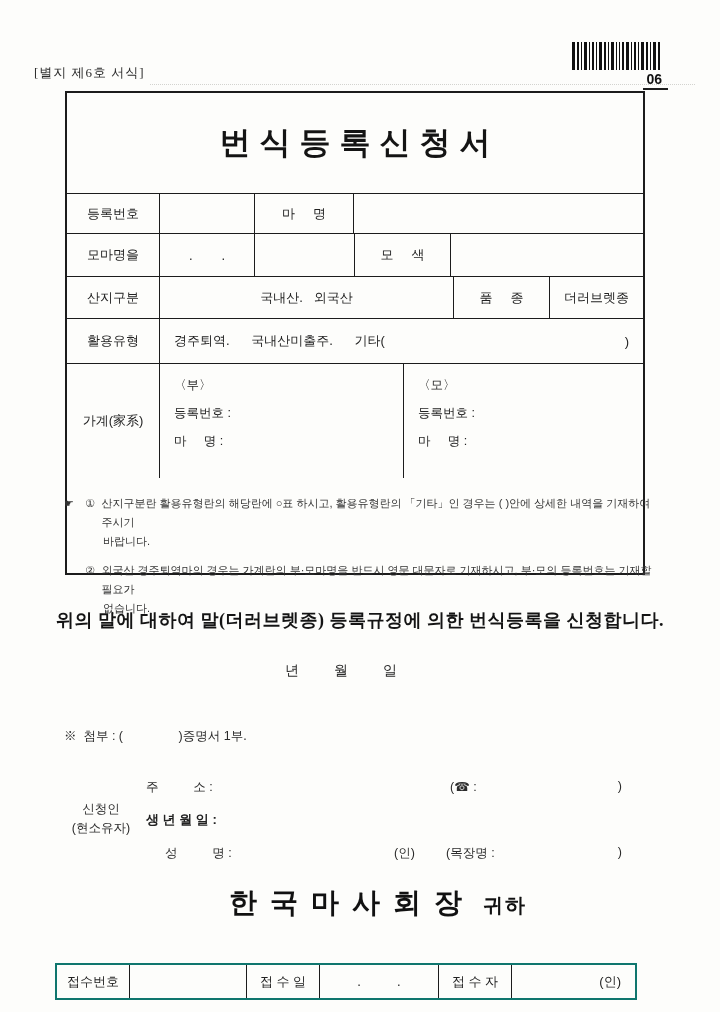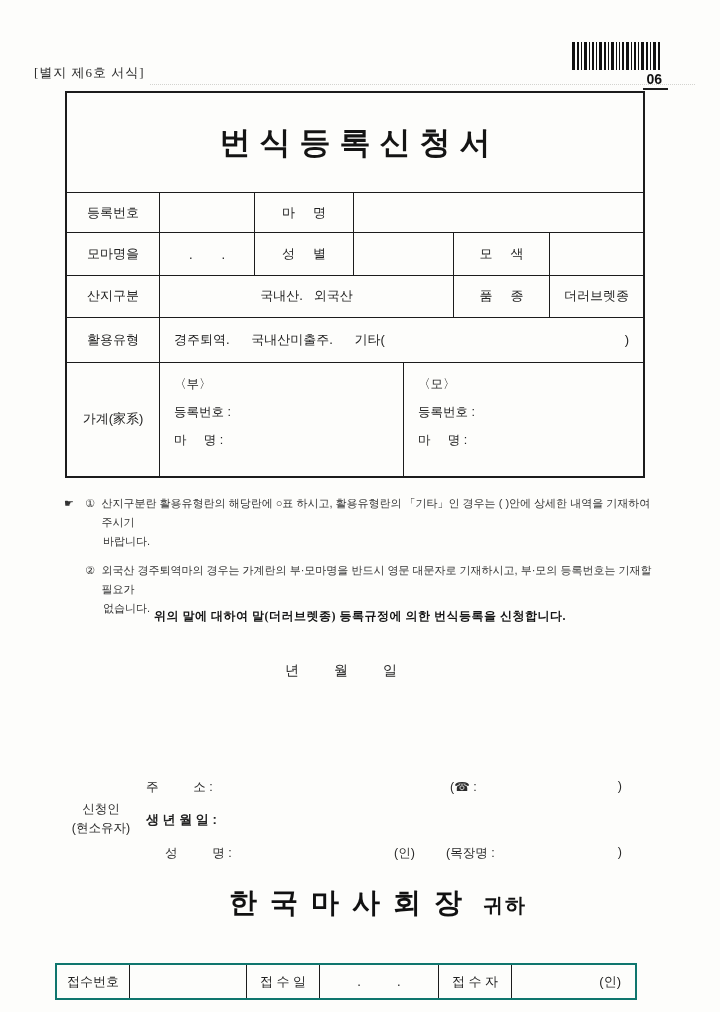--- a/index.html
+++ b/index.html
@@ -31,21 +31,21 @@
     position: absolute; left: 600px; top: 71px; width: 62px;
     text-align: right; font-weight: bold; font-size: 14px; color: #111;
   }
   .barcode-rule {
     position: absolute; left: 643px; top: 88px; width: 25px; height: 0;
     border-top: 2px solid #1c1c1c;
   }
 
   
   .main-table {
-    position: absolute; left: 65px; top: 91px; width: 580px; height: 387px;
+    position: absolute; left: 65px; top: 91px; width: 580px; height: 484px;
     border: 2px solid #1c1c1c;
     display: flex; flex-direction: column;
   }
   .t-row { display: flex; border-top: 1.5px solid #1c1c1c; }
   .t-row.title-row { border-top: none; height: 100px; align-items: center; justify-content: center; }
   .form-title {
     font-family: "Liberation Serif", serif;
     font-size: 31px; font-weight: bold; letter-spacing: 9px;
     color: #141414; padding-left: 9px;
   }
@@ -71,21 +71,21 @@
   .note-line { display: flex; line-height: 19px; }
   .note-marker { width: 22px; }
   .note-num { width: 17px; }
   .note-indent-a { margin-left: 39px; line-height: 19px; }
   .note-gap { height: 10px; }
 
   
   .statement {
     position: absolute; left: 0; top: 608px; width: 720px; text-align: center;
     font-family: "Liberation Serif", serif;
-    font-size: 12px; font-weight: bold; color: #141414; letter-spacing: 0.5px;
+    font-size: 18px; font-weight: bold; color: #141414; letter-spacing: 0.5px;
   }
   .date-line {
     position: absolute; left: 285px; top: 662px;
     font-size: 14px; color: #2a2a2a;
   }
 
   
   .attachment { position: absolute; left: 64px; top: 728px; font-size: 12.5px; color: #2b2b2b; }
 
   
@@ -159,21 +159,20 @@
     <div class="t-row r1">
       <div class="cell bordered w93 pre">등록번호</div>
       <div class="cell bordered w95"></div>
       <div class="cell bordered w99 pre">마     명</div>
       <div class="cell grow"></div>
     </div>
 
     <div class="t-row r2">
       <div class="cell bordered w93 pre">모마명을</div>
       <div class="cell bordered w95 pre">.        .</div>
-      <div class="cell bordered w99 pre">성     별</div>
       <div class="cell bordered w100"></div>
       <div class="cell bordered w96 pre">모     색</div>
       <div class="cell grow"></div>
     </div>
 
     <div class="t-row r3">
       <div class="cell bordered w93 pre">산지구분</div>
       <div class="cell bordered w292 pre">국내산.   외국산</div>
       <div class="cell bordered w96 pre">품     종</div>
       <div class="cell grow">더러브렛종</div>
@@ -214,20 +213,21 @@
       <span class="note-marker"></span>
       <span class="note-num">②</span>
       <span>외국산 경주퇴역마의 경우는 가계란의 부·모마명을 반드시 영문 대문자로 기재하시고, 부·모의 등록번호는 기재할 필요가</span>
     </div>
     <div class="note-indent-a">없습니다.</div>
   </div>
 
   <div class="statement">위의 말에 대하여 말(더러브렛종) 등록규정에 의한 번식등록을 신청합니다.</div>
   <div class="date-line pre">년         월         일</div>
 
+  <div class="attachment pre">※  첨부 : (                )증명서 1부.</div>
 
   <div class="applicant-label">
     <div>신청인</div>
     <div>(현소유자)</div>
   </div>
   <div class="addr-line pre">주          소 :</div>
   <div class="phone-wrap">
     <span class="pre">(☎ :</span>
     <span>)</span>
   </div>

